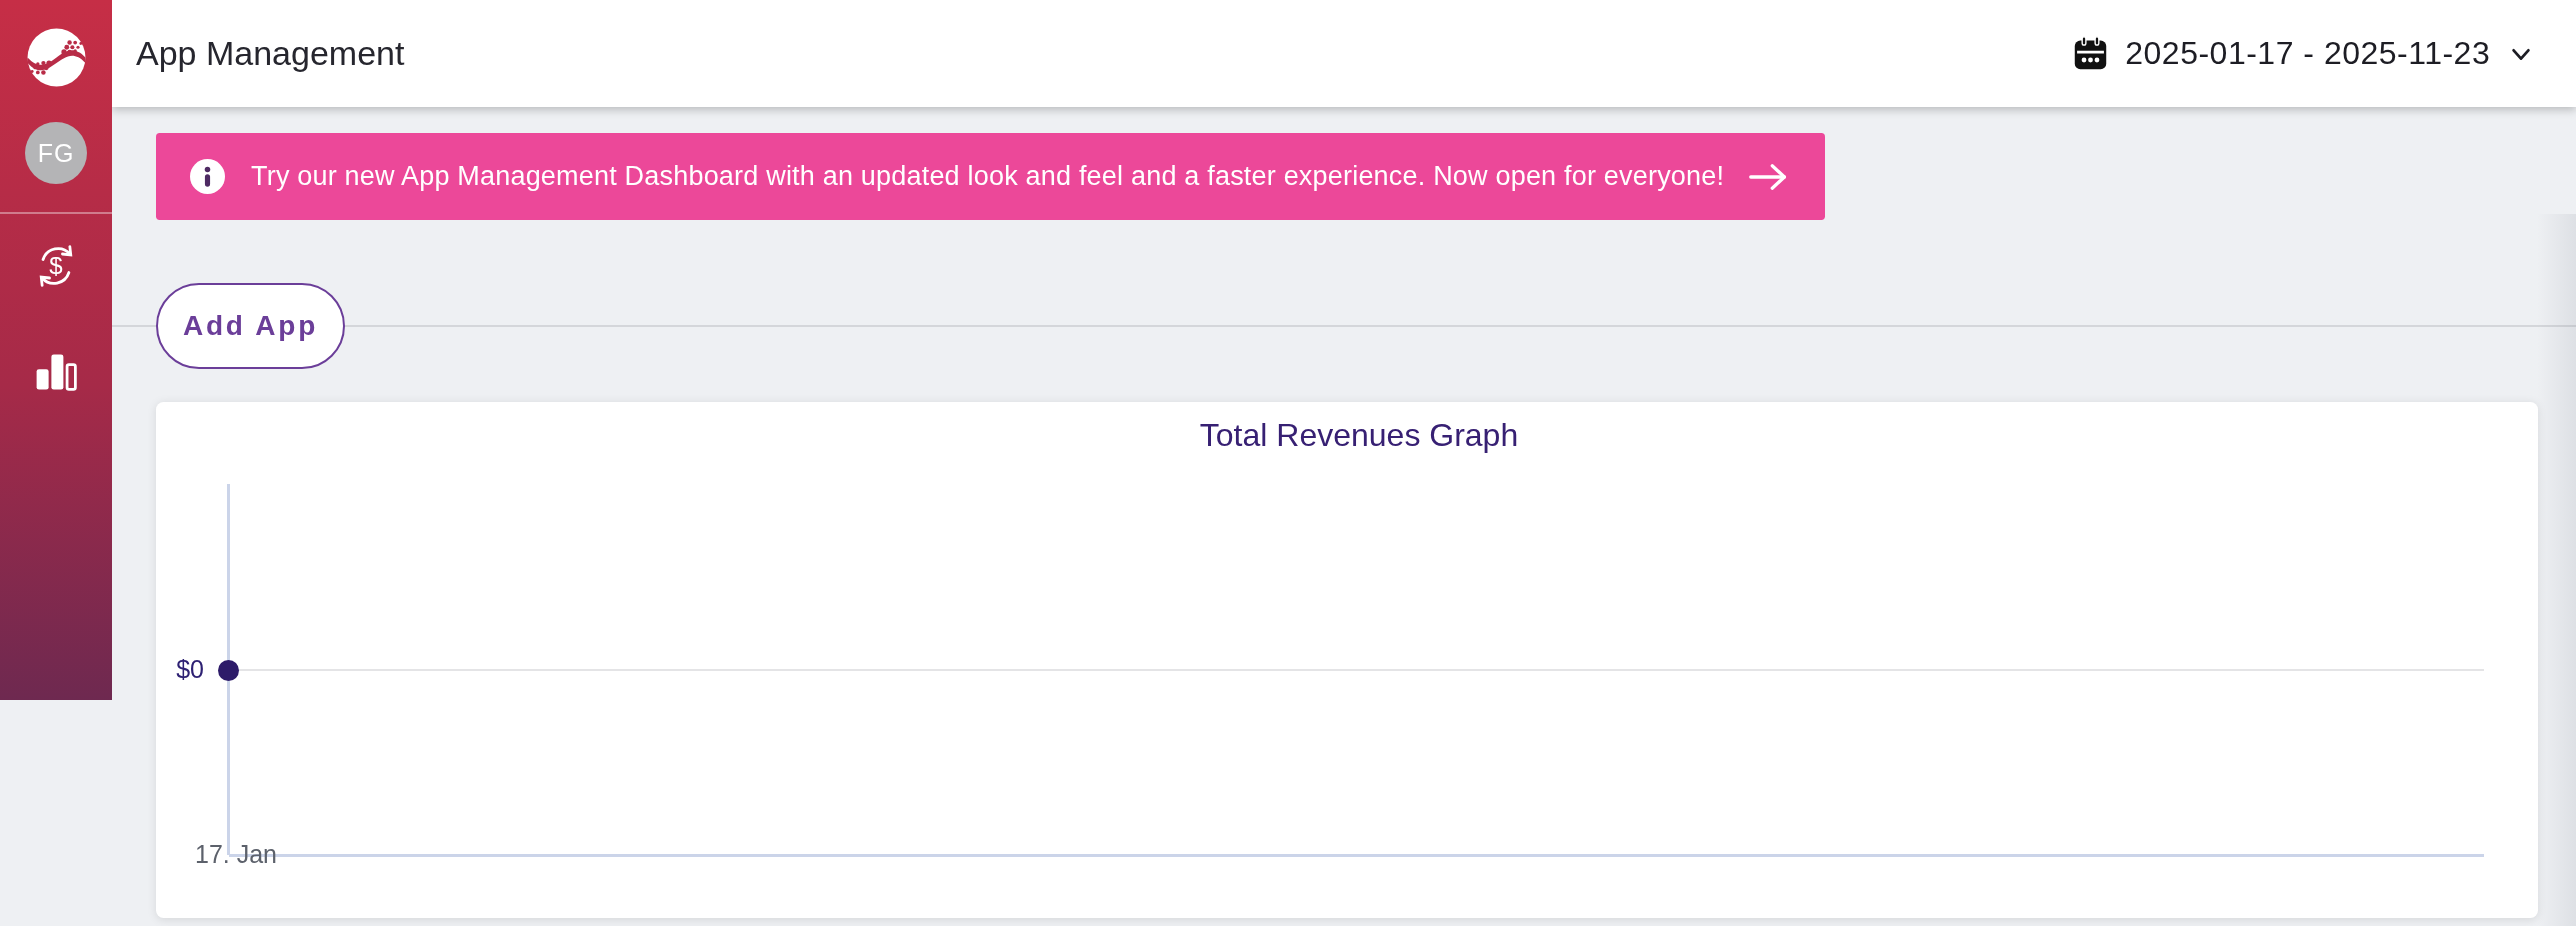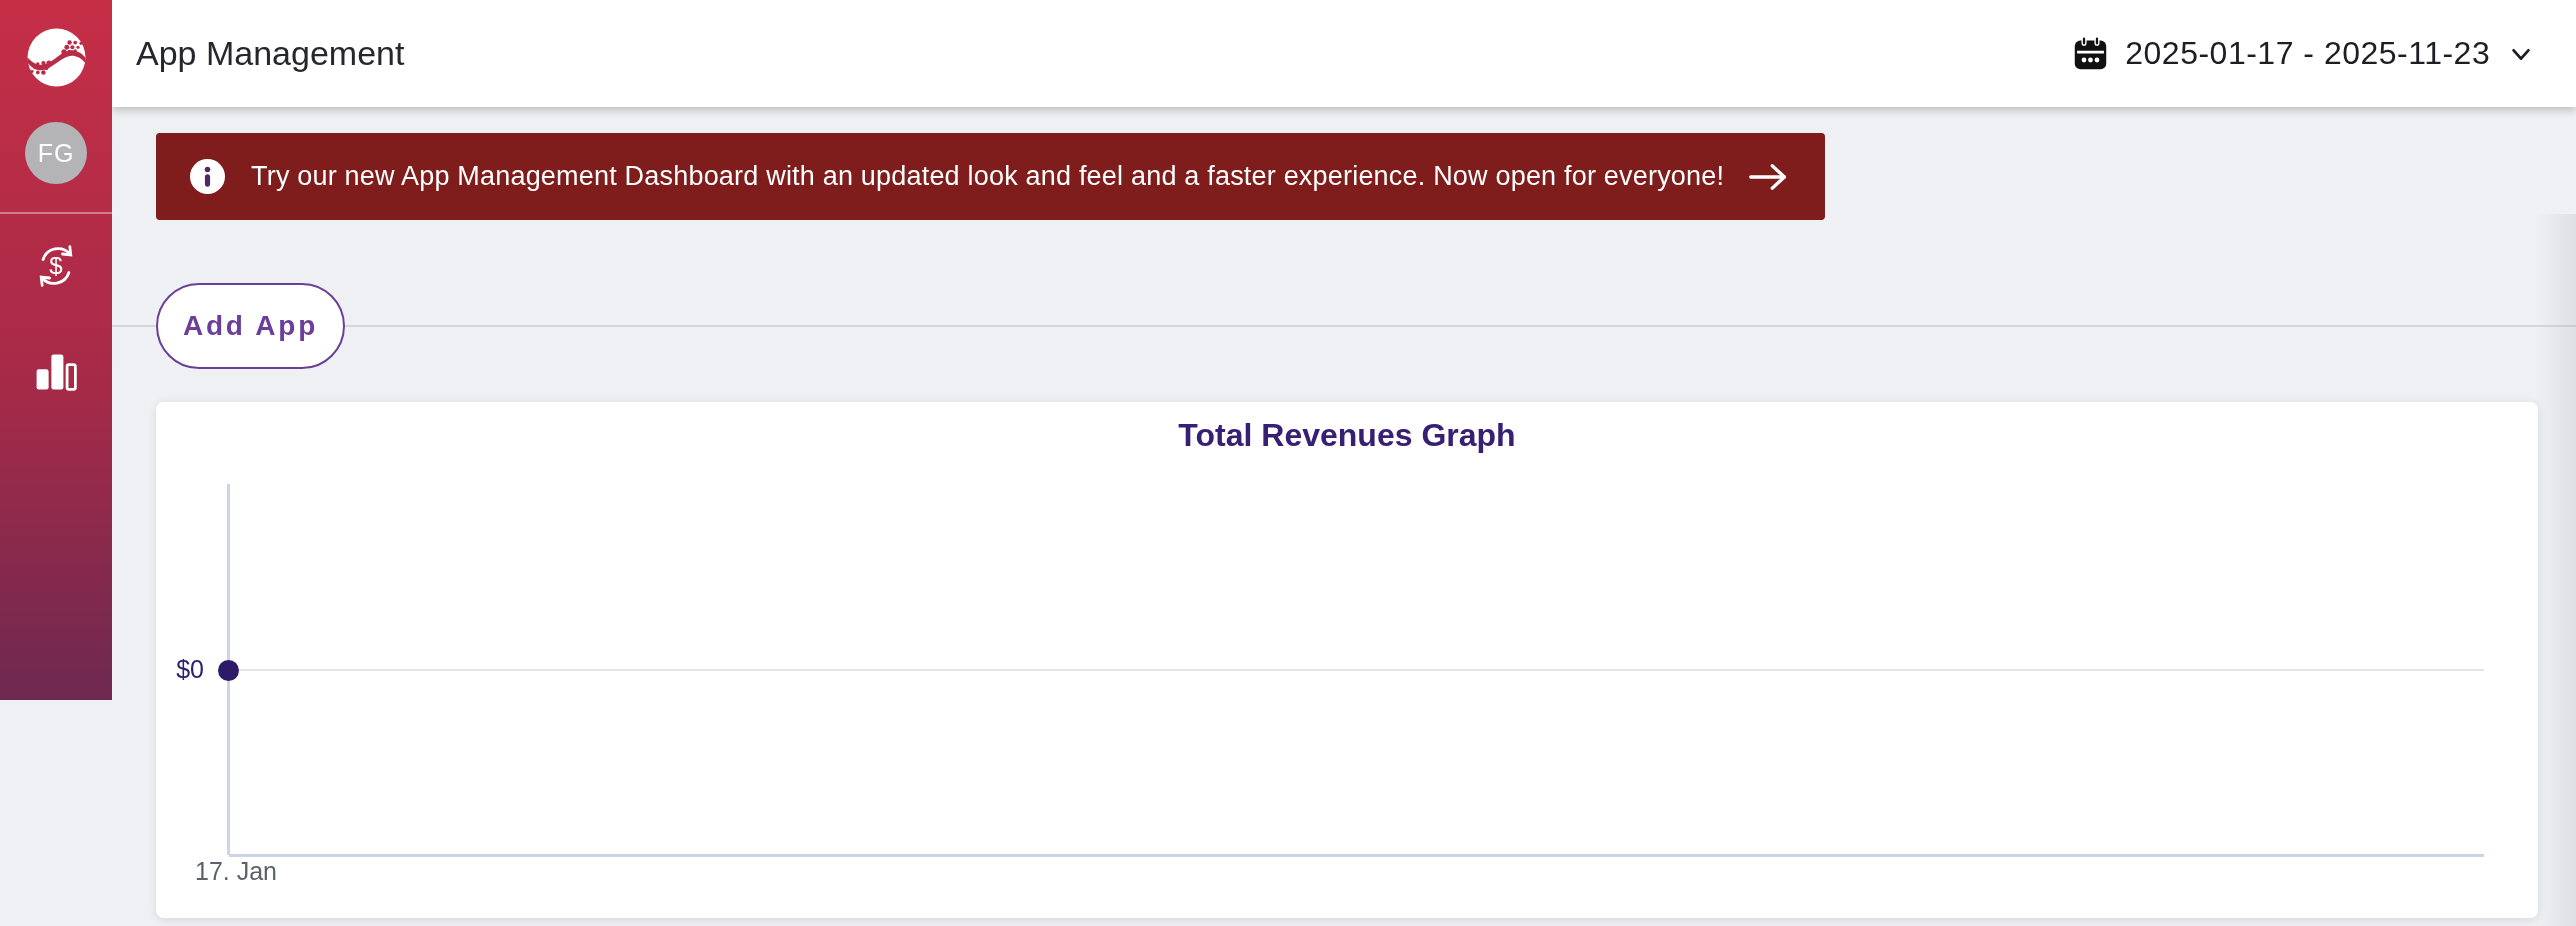--- a/index.html
+++ b/index.html
@@ -43,21 +43,21 @@
   }
   .date-range-text { font-size: 32px; color: #1d1d24; letter-spacing: 0.5px; }
   .cal-icon { width: 37px; height: 37px; }
   .chev-icon { width: 24px; height: 24px; margin-left: 2.8px; }
 
   
   .main { position: absolute; left: 112px; top: 107px; width: 2464px; height: 819px; }
 
   .promo-banner {
     position: absolute; left: 44px; top: 26px; width: 1669px; height: 87px;
-    background: #7f1d1d; border-radius: 3.7px;
+    background: #ec4899; border-radius: 3.7px;
     display: flex; align-items: center; cursor: pointer;
   }
   .promo-info { width: 35px; height: 35px; margin-left: 34px; flex: 0 0 auto; }
   .promo-text { margin-left: 26px; color: #ffffff; font-size: 27px; letter-spacing: 0.2px; white-space: nowrap; }
   .promo-arrow { width: 43px; height: 32px; margin-left: auto; margin-right: 35px; flex: 0 0 auto; }
 
   .section-divider { position: absolute; left: 0; top: 218px; width: 2464px; height: 1.9px; background: #d4d6da; }
 
   .add-app-btn {
     position: absolute; left: 44px; top: 176px; width: 189px; height: 86px;
@@ -68,36 +68,36 @@
     cursor: pointer; z-index: 5;
   }
 
   
   .chart-card {
     position: absolute; left: 44px; top: 295px; width: 2382px; height: 516px;
     background: #ffffff; border-radius: 7.5px;
     box-shadow: 0 1.9px 9.3px rgba(0,0,0,0.10);
   }
   .chart-title {
-    position: absolute; left: 0; top: 15px; width: 100%;
-    text-align: center; font-size: 32px; color: #372073; font-weight: 700;
+    position: absolute; left: 12px; top: 15px; width: 100%;
+    text-align: center; font-size: 32px; color: #372073; font-weight: 400;
   }
   .y-axis-line { position: absolute; left: 71px; top: 82px; width: 2.8px; height: 371px; background: #cbd4e9; }
   .gridline-zero { position: absolute; left: 73px; top: 267px; width: 2255px; height: 1.9px; background: #e4e4e6; }
   .x-axis-line { position: absolute; left: 73px; top: 452px; width: 2255px; height: 2.8px; background: #cbd4e9; }
   .y-tick-label {
     position: absolute; left: 0; top: 253px; width: 48px; height: 30px;
     text-align: right; font-size: 25px; color: #2e2173;
   }
   .data-point {
     position: absolute; left: 62px; top: 258px; width: 21.4px; height: 21.4px;
     border-radius: 50%; background: #2d1b69;
   }
   .x-tick-label {
-    position: absolute; left: 39px; top: 455px; font-size: 25px; color: #5c616b;
+    position: absolute; left: 39px; top: 438px; font-size: 25px; color: #5c616b;
   }
 
   
   .scroll-track {
     position: absolute; right: 0; top: 107px; width: 39px; height: 819px;
     background: linear-gradient(to right, rgba(120,126,140,0) 0%, rgba(120,126,140,0.14) 100%);
     z-index: 15; cursor: pointer;
   }
 </style>
 </head>

